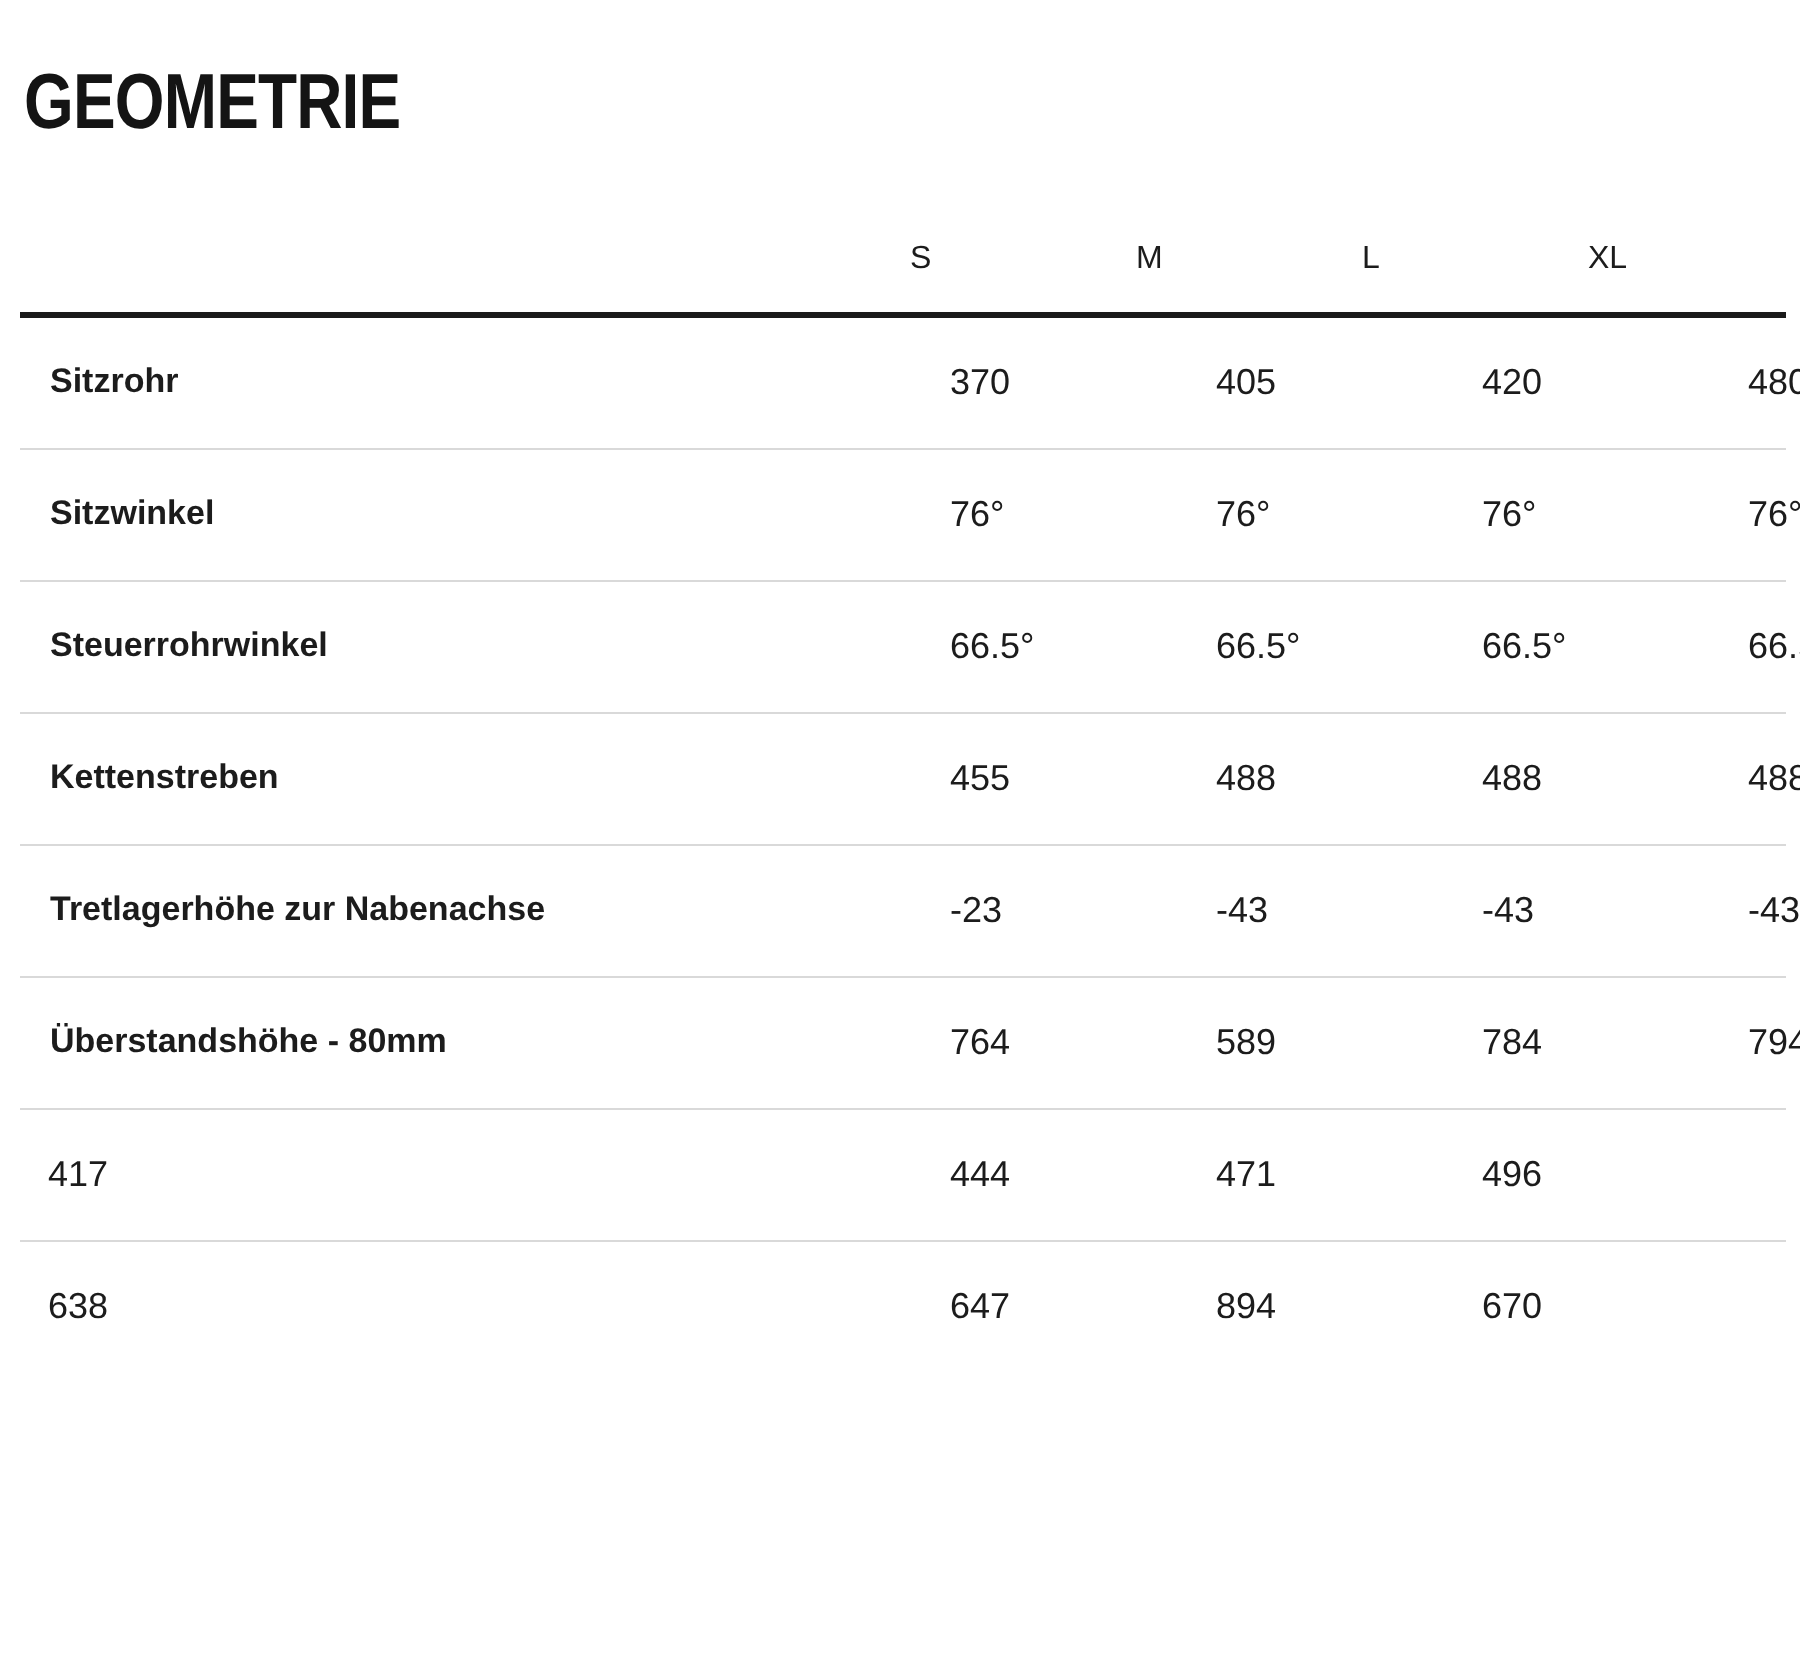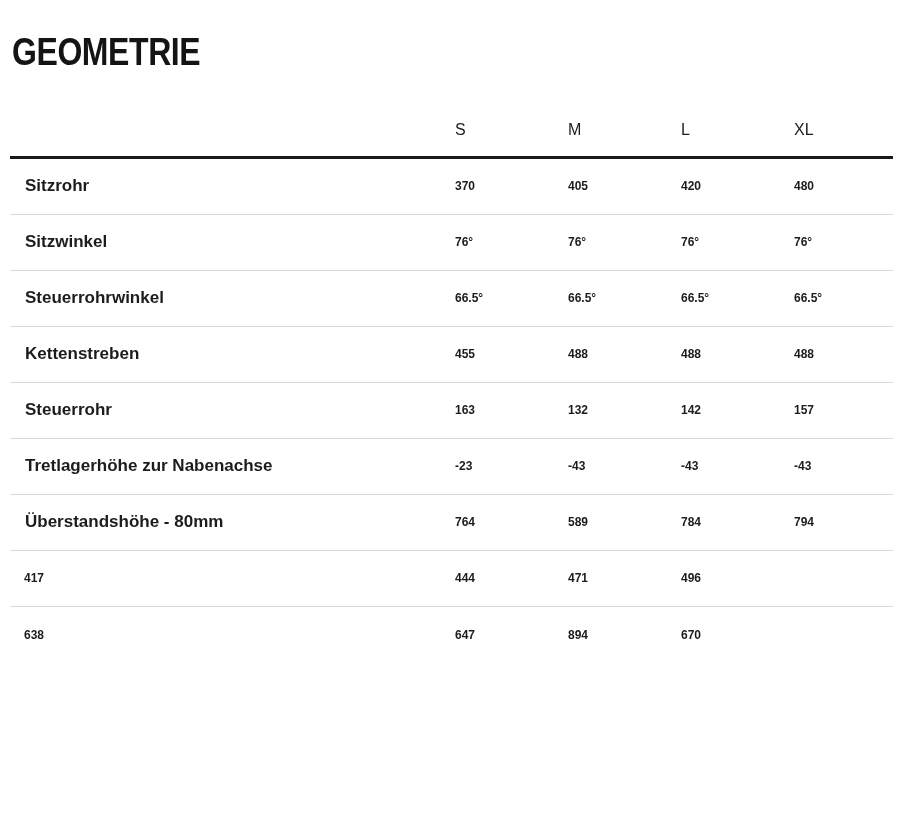--- a/index.html
+++ b/index.html
@@ -36,36 +36,37 @@
   .row {
     display: grid;
     grid-template-columns: 431px 113px 113px 113px 113px;
     align-items: center;
   }
   .row.header {
     height: 54px;
     border-bottom: 3px solid var(--rule);
   }
   .row.data {
-    height: 56px;
+    height: 66px;
     border-bottom: 1px solid var(--divider);
+    gap: 20px;
   }
   #rows .row.data:last-child {
     border-bottom: none;
   }
   .cell { overflow: hidden; white-space: nowrap; }
   .cell.label {
     padding-left: 15px;
     font-size: 17px;
     font-weight: 700;
   }
   .cell.value {
     padding-left: 14px;
-    font-size: 12px;
-    font-weight: 700;
+    font-size: 18px;
+    font-weight: 400;
   }
   .row.header .cell.value {
     font-size: 16px;
     font-weight: 400;
   }
 </style>
 </head>
 <body>
 
 <div class="page">
@@ -106,27 +107,20 @@
   </div>
 
   <div class="row data">
     <div class="cell label">Kettenstreben</div>
     <div class="cell value">455</div>
     <div class="cell value">488</div>
     <div class="cell value">488</div>
     <div class="cell value">488</div>
   </div>
 
-  <div class="row data">
-    <div class="cell label">Steuerrohr</div>
-    <div class="cell value">163</div>
-    <div class="cell value">132</div>
-    <div class="cell value">142</div>
-    <div class="cell value">157</div>
-  </div>
 
 
   <div class="row data">
     <div class="cell label">Tretlagerhöhe zur Nabenachse</div>
     <div class="cell value">-23</div>
     <div class="cell value">-43</div>
     <div class="cell value">-43</div>
     <div class="cell value">-43</div>
   </div>
 

